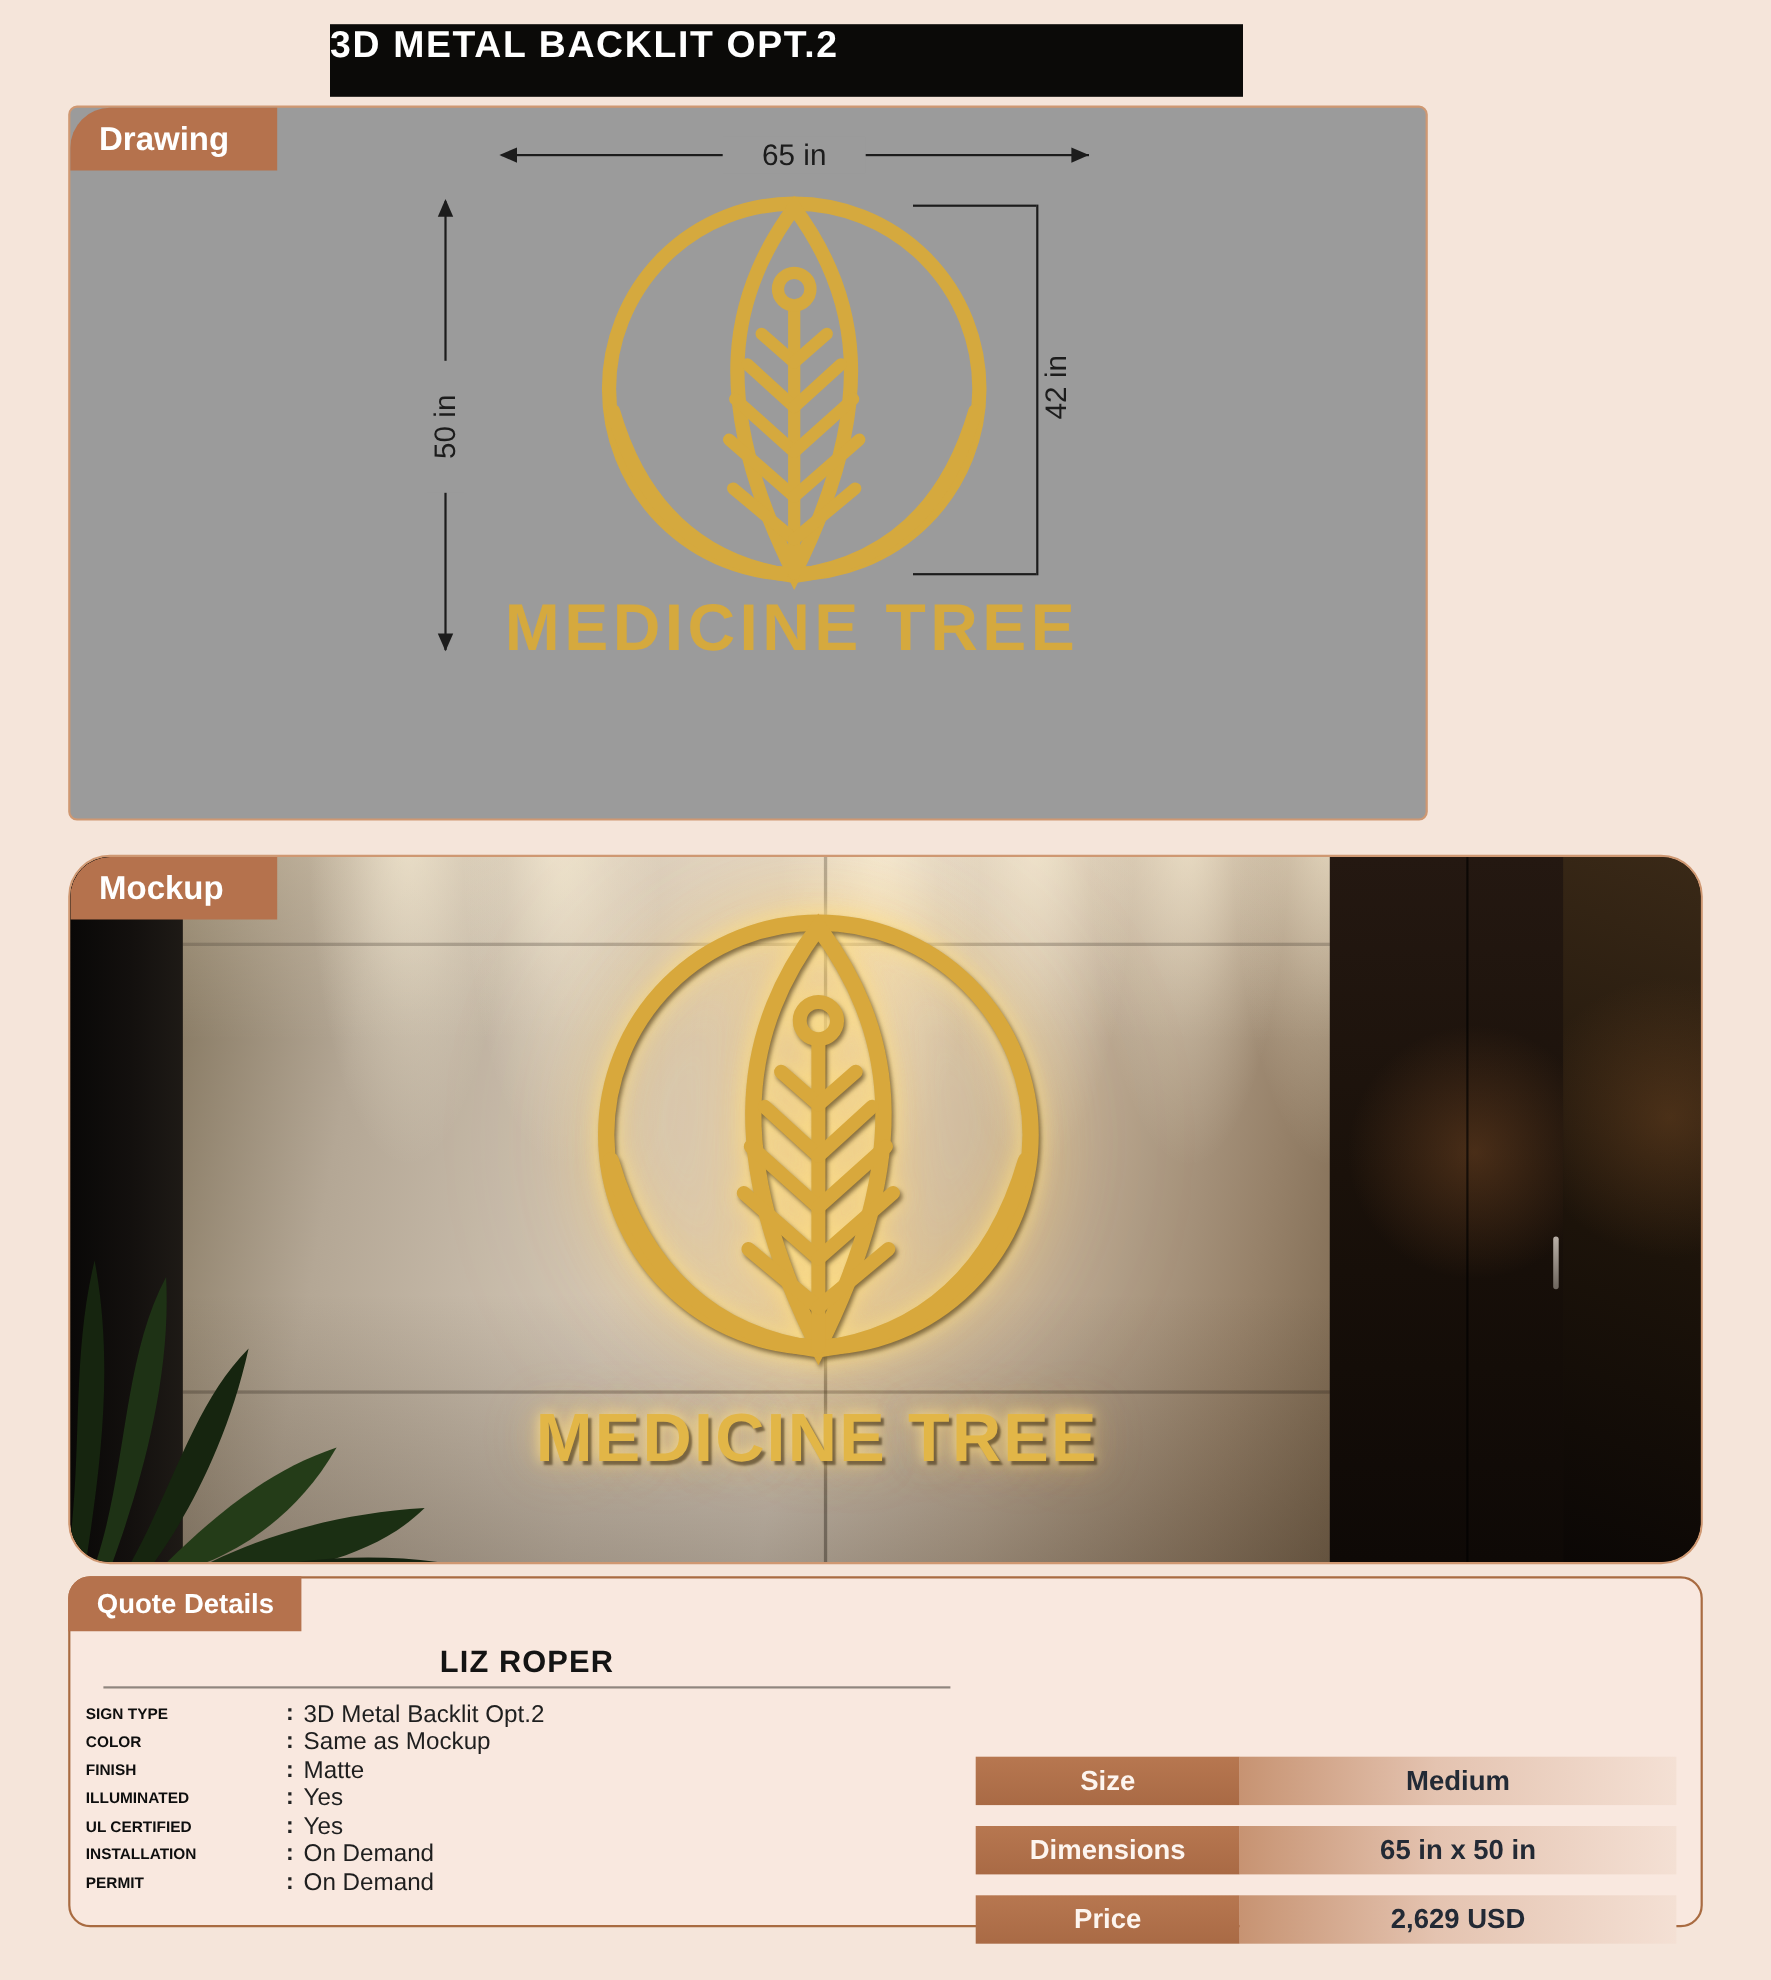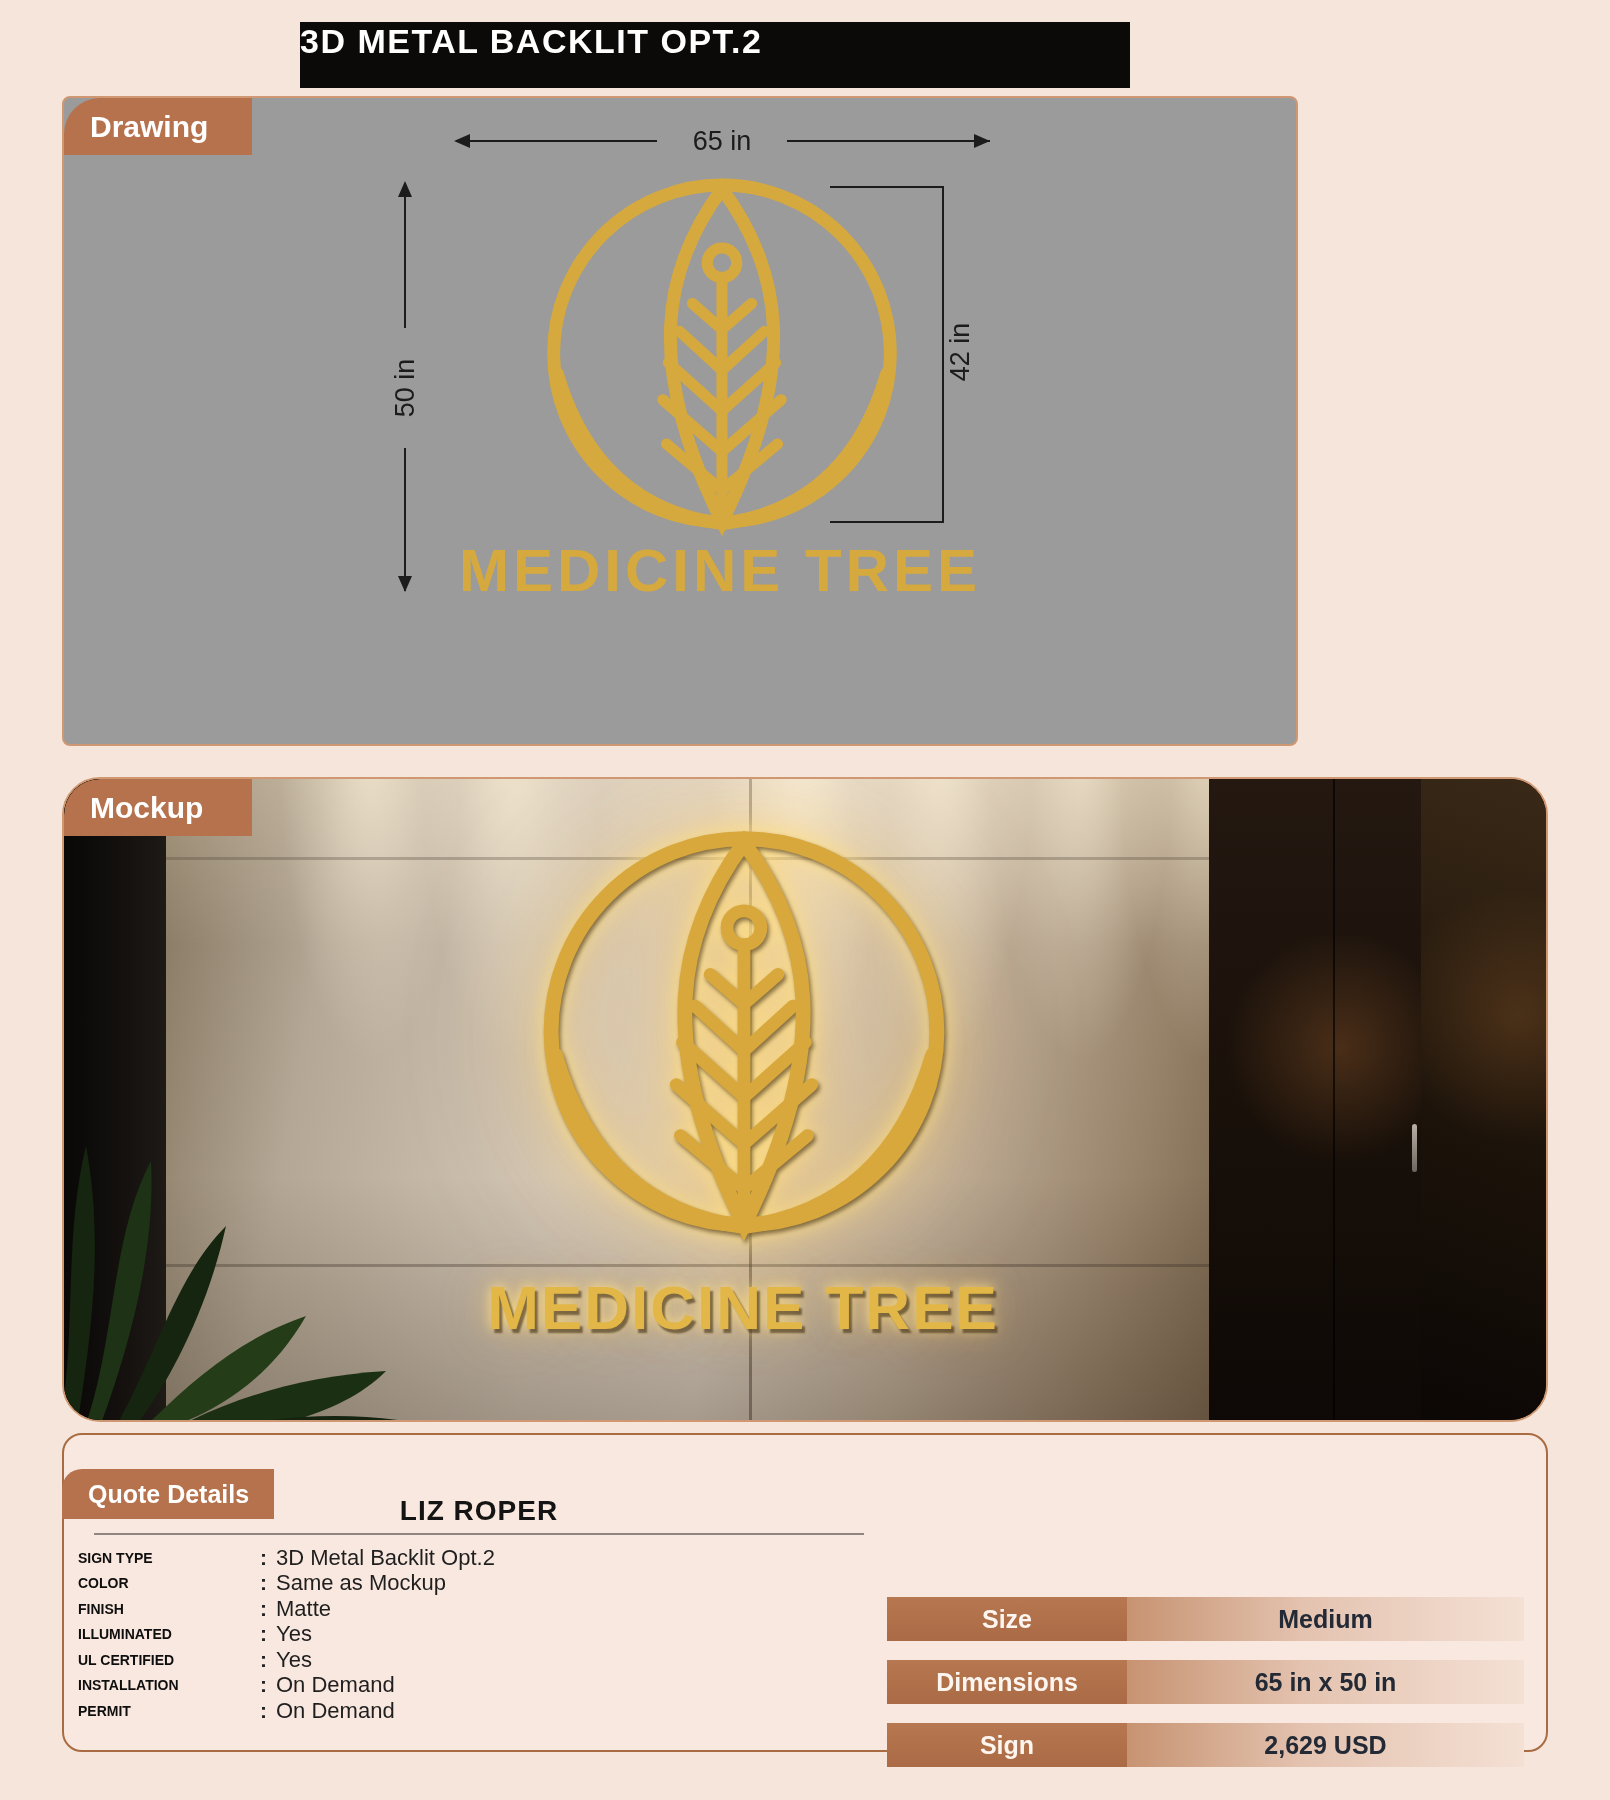--- a/index.html
+++ b/index.html
@@ -9,21 +9,21 @@
   
   .title-banner{position:absolute;left:300px;top:22px;width:830px;height:66px;background:#0b0a08;
 etc
                 display:flex;align-items:center;justify-content:center;}
   .title-banner span{color:#ffffff;font-weight:bold;font-size:34px;letter-spacing:1.5px;}
 
   
   .tab{position:absolute;left:0;top:0;background:#b5724d;color:#fff;font-weight:bold;
        display:flex;align-items:center;padding-left:26px;z-index:30;}
   .tab.big{width:162px;height:57px;font-size:30px;border-radius:36px 0 0 0;}
-  .tab.small{width:186px;height:50px;font-size:25px;border-radius:20px 0 0 0;margin-top:36px;}
+  .tab.small{width:186px;height:50px;font-size:25px;border-radius:20px 0 0 0;}
 
   
   .drawing-panel{position:absolute;left:62px;top:96px;width:1236px;height:650px;background:#9b9b9b;
                  border:2px solid #cf9872;border-radius:8px;box-sizing:border-box;}
   .dim-line{position:absolute;background:#1c1c1c;}
   .dim-label{position:absolute;color:#1c1c1c;font-size:27px;background:#9b9b9b;text-align:center;
              display:flex;align-items:center;justify-content:center;}
   .arr{position:absolute;width:0;height:0;}
   .arr.left {border-top:7px solid transparent;border-bottom:7px solid transparent;border-right:16px solid #1c1c1c;}
   .arr.right{border-top:7px solid transparent;border-bottom:7px solid transparent;border-left:16px solid #1c1c1c;}
@@ -255,18 +255,18 @@
 
     <div class="sd-row" style="top:144px;">
       <div class="sd-label">Size</div>
       <div class="sd-value">Medium</div>
     </div>
     <div class="sd-row" style="top:207px;">
       <div class="sd-label">Dimensions</div>
       <div class="sd-value">65 in x 50 in</div>
     </div>
     <div class="sd-row" style="top:270px;">
-      <div class="sd-label">Sign</div>
+      <div class="sd-label">Price</div>
       <div class="sd-value">2,629 USD</div>
     </div>
   </div>
 
 </div>
 
 </body></html>

